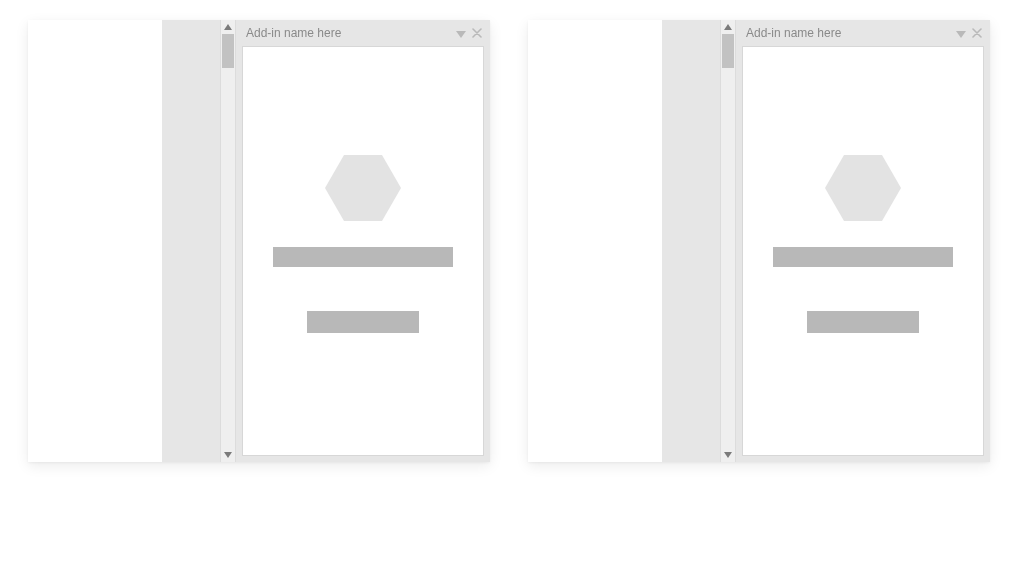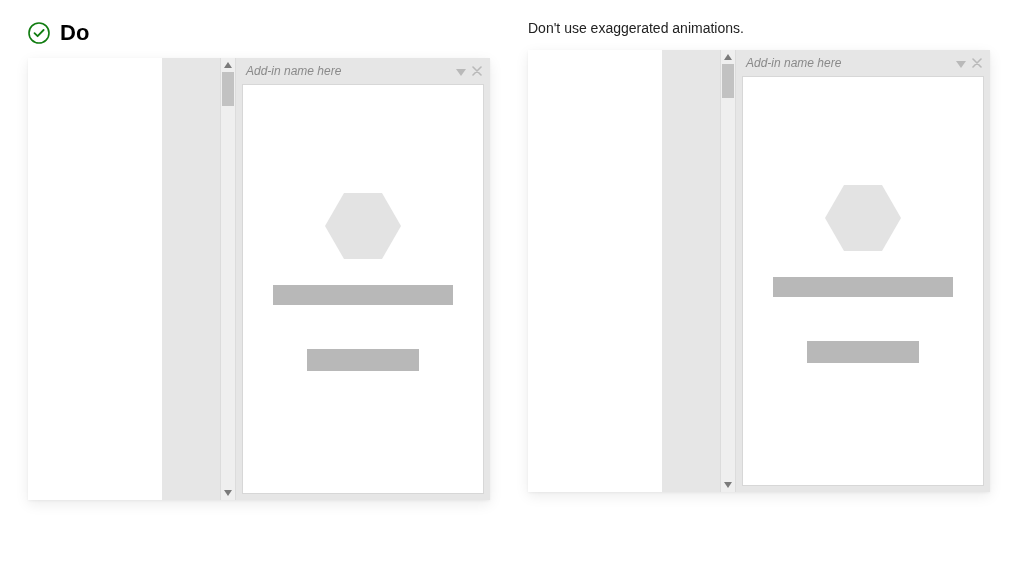--- a/index.html
+++ b/index.html
@@ -96,21 +96,20 @@
       background: #e6e6e6;
       position: relative;
       flex-shrink: 0;
     }
     .pane-header {
       height: 26px;
       display: flex;
       align-items: center;
       justify-content: space-between;
       padding: 0 8px 0 10px;
-      font-style: italic;
     }
     .pane-title {
       font-size: 12px;
       color: #8a8a8a;
     }
     .pane-tools {
       display: flex;
       align-items: center;
       gap: 6px;
     }
@@ -140,29 +139,20 @@
       background: #b8b8b8;
       margin-top: 44px;
     }
   </style>
 </head>
 <body>
 
 <div class="columns">
 
   <div class="col">
-    <div class="header">
-      <span class="icon-circle">
-        <svg width="22" height="22" viewBox="0 0 22 22">
-          <circle cx="11" cy="11" r="10" fill="none" stroke="#107c10" stroke-width="1.6"></circle>
-          <path d="M6.5 11.2 L9.6 14.2 L15.6 8" fill="none" stroke="#107c10" stroke-width="1.8" stroke-linecap="round" stroke-linejoin="round"></path>
-        </svg>
-      </span>
-      <span class="title">Do</span>
-    </div>
     <div class="mock">
       <div class="doc-left"></div>
       <div class="spacer"></div>
       <div class="scrollbar">
         <div class="sb-arrow">
           <svg width="8" height="6" viewBox="0 0 8 6">
               <path d="M4 0 L8 6 L0 6 Z" fill="#7b7b7b"></path>
             </svg>
         </div>
         <div class="sb-track">
@@ -197,21 +187,20 @@
             </svg>
           </span>
           <div class="bar-wide"></div>
           <div class="bar-narrow"></div>
         </div>
       </div>
     </div>
   </div>
 
   <div class="col">
-    <div class="subtitle">Don't use exaggerated animations.</div>
     <div class="mock">
       <div class="doc-left"></div>
       <div class="spacer"></div>
       <div class="scrollbar">
         <div class="sb-arrow">
           <svg width="8" height="6" viewBox="0 0 8 6">
               <path d="M4 0 L8 6 L0 6 Z" fill="#7b7b7b"></path>
             </svg>
         </div>
         <div class="sb-track">

